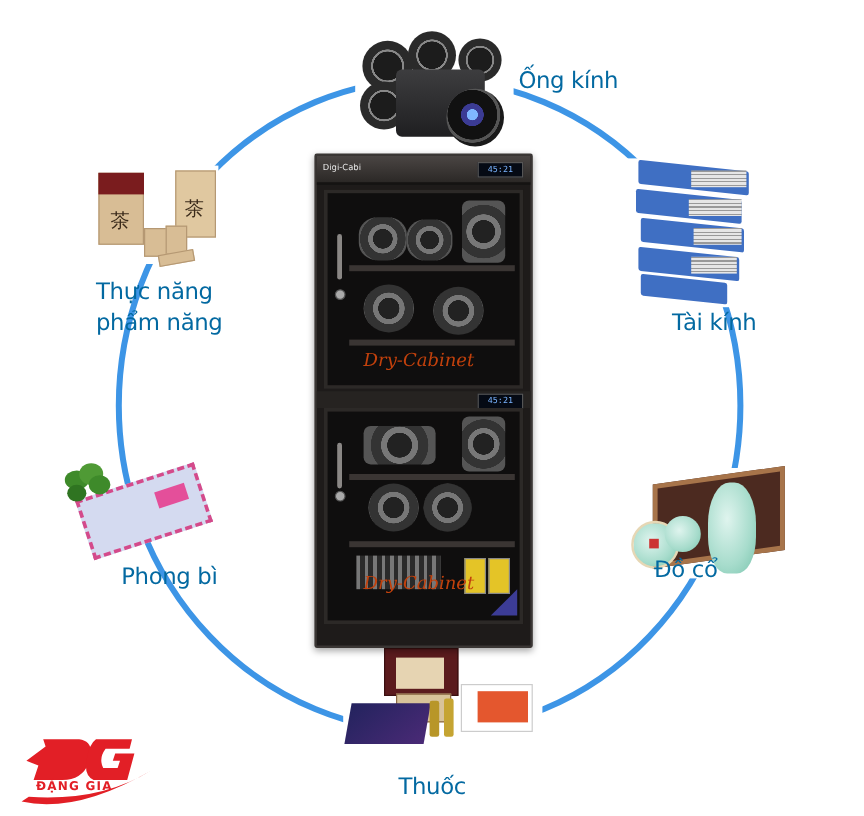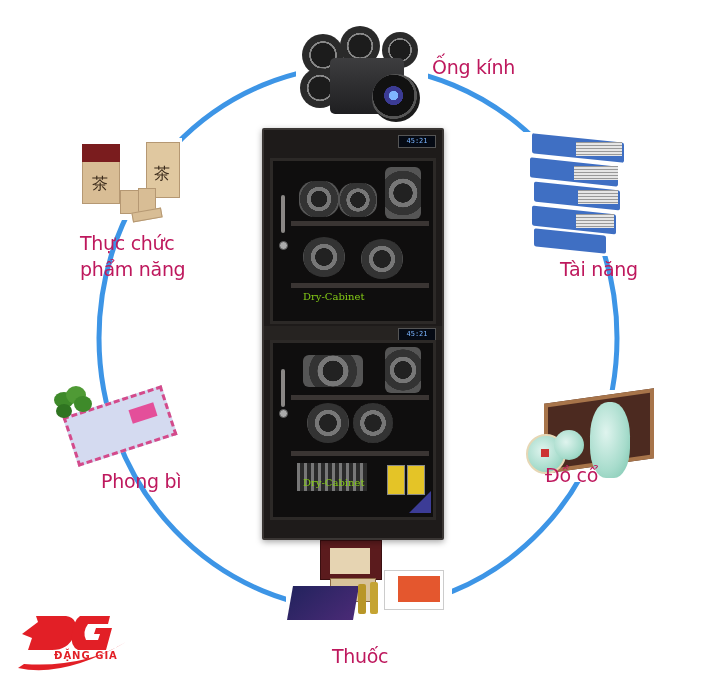--- a/index.html
+++ b/index.html
@@ -1,34 +1,34 @@
 <!DOCTYPE html>
 <html><head>
 <meta charset="utf-8">
 <style>
   * { margin:0; padding:0; box-sizing:border-box; }
   body { width:720px; height:680px; background:#ffffff; position:relative; overflow:hidden; font-family:"DejaVu Sans", sans-serif; }
   .ring { position:absolute; left:0; top:0; }
-  .label { position:absolute; color:#be185d; font-size:19px; line-height:26px; font-family:"DejaVu Sans", sans-serif; letter-spacing:-0.3px; white-space:nowrap; }
+  .label { position:absolute; color:#0369a1; font-size:19px; line-height:26px; font-family:"DejaVu Sans", sans-serif; letter-spacing:-0.3px; white-space:nowrap; }
   .item { position:absolute; }
   
   .cab { position:absolute; left:262px; top:128px; width:182px; height:412px; background:#1e1b1a; border:2px solid #3a3634; border-radius:2px; box-shadow:0 2px 6px rgba(0,0,0,0.35); }
   .cab-top { position:absolute; left:0; right:0; top:0; height:24px; background:linear-gradient(#4a4543,#2b2826); border-bottom:2px solid #151312; }
   .brand { position:absolute; left:5px; top:6px; font-size:7px; color:#e8e8e8; font-family:"DejaVu Sans", sans-serif; }
   .display { position:absolute; right:6px; top:5px; width:38px; height:13px; background:#050a14; border:1px solid #555; color:#7ab4ff; font-size:7px; font-family:"DejaVu Sans Mono", monospace; text-align:center; line-height:11px; }
   .door { position:absolute; left:6px; right:6px; background:#0f0e0e; border:3px solid #2c2927; }
   .door1 { top:28px; height:166px; }
   .door2 { top:210px; height:180px; }
   .mid { position:absolute; left:0; right:0; top:196px; height:14px; background:#262321; }
   .display2 { position:absolute; right:6px; top:198px; width:38px; height:13px; background:#050a14; border:1px solid #555; color:#7ab4ff; font-size:7px; font-family:"DejaVu Sans Mono", monospace; text-align:center; line-height:11px; }
   .handle { position:absolute; left:8px; width:4px; height:38px; background:#8a8785; border-radius:2px; }
   .lock { position:absolute; left:6px; width:9px; height:9px; border-radius:50%; background:#aaa; border:1px solid #555; }
   .shelf { position:absolute; left:18px; right:4px; height:5px; background:#3a3533; }
   .gear { position:absolute; border-radius:40%; background:radial-gradient(circle at 50% 50%, #222 0 30%, #777 31% 45%, #333 46% 70%, #555 71%); }
-  .script { position:absolute; font-family:"DejaVu Serif", serif; color:#84cc16; font-size:10px; }
+  .script { position:absolute; font-family:"DejaVu Serif", serif; font-style:italic; color:#c2410c; font-size:15px; }
   .badge { position:absolute; right:2px; bottom:4px; width:0; height:0; border-left:22px solid transparent; border-bottom:22px solid #3c3c96; }
   .yellowbox { position:absolute; background:#e4c427; border:1px solid #888; }
   
   .lens { position:absolute; border-radius:50%; background:radial-gradient(circle, #1c1c1c 0 40%, #888 41% 46%, #2a2a2a 47% 78%, #c21e1e 79% 82%, #3a3a3a 83%); }
   .camera-body { position:absolute; background:linear-gradient(#3d3d3f,#1f1f21); border-radius:5px; }
   .glass { position:absolute; border-radius:50%; background:radial-gradient(circle at 45% 45%, #7fb6ff 0 12%, #3b3b94 13% 25%, #111 26% 55%, #555 56% 62%, #1a1a1a 63%); }
   .binder { position:absolute; background:#3f6fc3; border-radius:2px; }
   .binder-pages { position:absolute; background:repeating-linear-gradient(#999 0 1px, #e6e6e6 1px 3px); }
   .tea-box { position:absolute; background:#d8bd95; border:1px solid #b59873; }
   .tea-lid { position:absolute; background:#7a1c1e; }
@@ -61,21 +61,21 @@
   <div class="binder" style="left:12px;top:6px;width:92px;height:20px;transform:skewY(6deg);"></div>
   <div class="binder-pages" style="left:56px;top:10px;width:46px;height:14px;"></div>
   <div class="binder" style="left:10px;top:30px;width:88px;height:20px;transform:skewY(6deg);"></div>
   <div class="binder-pages" style="left:54px;top:34px;width:44px;height:14px;"></div>
   <div class="binder" style="left:14px;top:54px;width:86px;height:20px;transform:skewY(6deg);"></div>
   <div class="binder-pages" style="left:58px;top:58px;width:40px;height:14px;"></div>
   <div class="binder" style="left:12px;top:78px;width:84px;height:20px;transform:skewY(6deg);"></div>
   <div class="binder-pages" style="left:56px;top:82px;width:38px;height:14px;"></div>
   <div class="binder" style="left:14px;top:100px;width:72px;height:18px;transform:skewY(6deg);"></div>
 </div>
-<div class="label" style="left:560px;top:256px;">Tài năng</div>
+<div class="label" style="left:560px;top:256px;">Tài kính</div>
 
 <div class="item" style="left:524px;top:390px;width:134px;height:92px;background:#fff;">
   <div class="frame" style="left:20px;top:6px;width:110px;height:70px;transform:skewY(-8deg);"></div>
   <div class="vase" style="left:2px;top:44px;width:40px;height:40px;border-radius:50%;border:2px solid #e6d7b5;"></div>
   <div class="vase" style="left:30px;top:40px;width:30px;height:30px;border-radius:50%;"></div>
   <div class="vase" style="left:66px;top:12px;width:40px;height:76px;border-radius:45% 45% 40% 40%;"></div>
   <div style="position:absolute;left:17px;top:59px;width:8px;height:8px;background:#c33;"></div>
 </div>
 <div class="label" style="left:545px;top:462px;">Đồ cổ</div>
 
@@ -104,24 +104,27 @@
 <div class="item" style="left:80px;top:138px;width:102px;height:82px;background:#fff;">
   <div class="tea-box" style="left:2px;top:6px;width:38px;height:60px;"></div>
   <div class="tea-lid" style="left:2px;top:6px;width:38px;height:18px;"></div>
   <div class="tea-char" style="left:12px;top:36px;">茶</div>
   <div class="tea-box" style="left:66px;top:4px;width:34px;height:56px;background:#e0c8a0;"></div>
   <div class="tea-char" style="left:74px;top:26px;">茶</div>
   <div class="tea-box" style="left:40px;top:52px;width:20px;height:24px;"></div>
   <div class="tea-box" style="left:58px;top:50px;width:18px;height:24px;"></div>
   <div class="tea-box" style="left:52px;top:72px;width:30px;height:10px;transform:rotate(-10deg);"></div>
 </div>
-<div class="label" style="left:80px;top:230px;">Thực chức</div>
+<div class="label" style="left:80px;top:230px;">Thực năng</div>
 <div class="label" style="left:80px;top:256px;">phẩm năng</div>
 
 <div class="cab">
+  <div class="cab-top">
+    <span class="brand">Digi-Cabi</span>
+  </div>
   <div class="display">45:21</div>
   <div class="door door1">
     <div class="handle" style="top:34px;"></div>
     <div class="lock" style="top:80px;"></div>
     <div class="gear" style="left:26px;top:20px;width:40px;height:36px;"></div>
     <div class="gear" style="left:66px;top:22px;width:38px;height:34px;"></div>
     <div class="gear" style="left:112px;top:6px;width:36px;height:52px;border-radius:6px;"></div>
     <div class="shelf" style="top:60px;"></div>
     <div class="gear" style="left:30px;top:76px;width:42px;height:40px;border-radius:50%;"></div>
     <div class="gear" style="left:88px;top:78px;width:42px;height:40px;border-radius:50%;"></div>
@@ -145,13 +148,13 @@
     <div class="script" style="left:30px;top:134px;">Dry-Cabinet</div>
     <div class="badge"></div>
   </div>
 </div>
 
 <svg class="logo-svg" width="120" height="66" viewBox="0 0 120 66">
   <path d="M4 60 Q50 70 112 34 Q70 60 10 56 Z" fill="#e21f26"></path>
   <path d="M22 8 L52 8 Q66 10 60 28 Q54 42 38 42 L14 42 L18 30 L8 26 L24 14 Z" fill="#e21f26"></path>
   <path d="M66 8 L96 8 L94 16 L74 16 Q68 24 72 32 L84 32 L86 26 L80 26 L82 20 L98 20 L92 42 L64 42 Q56 38 58 26 Q60 12 66 8 Z" fill="#e21f26"></path>
 </svg>
-<div style="position:absolute;left:30px;top:650px;font-size:10px;font-weight:bold;color:#e21f26;letter-spacing:1px;font-family:'DejaVu Sans',sans-serif;margin-left:24px;">ĐẶNG GIA</div>
+<div style="position:absolute;left:30px;top:650px;font-size:10px;font-weight:bold;color:#e21f26;letter-spacing:1px;font-family:'DejaVu Sans',sans-serif;">ĐẶNG GIA</div>
 
 </body></html>

